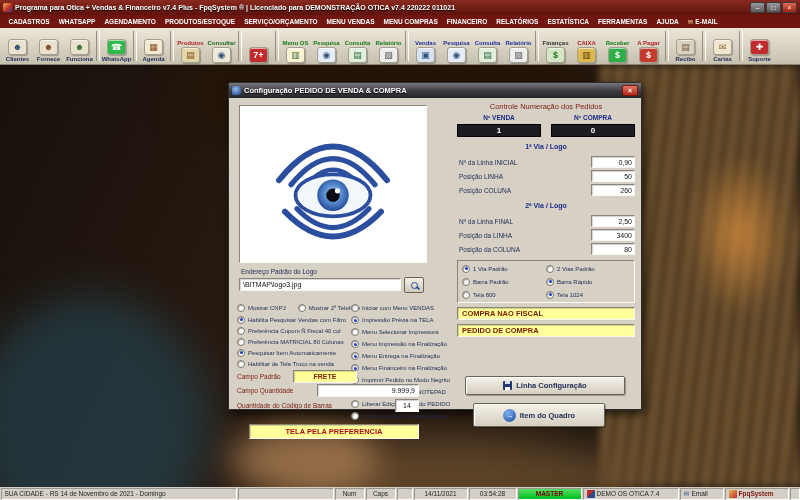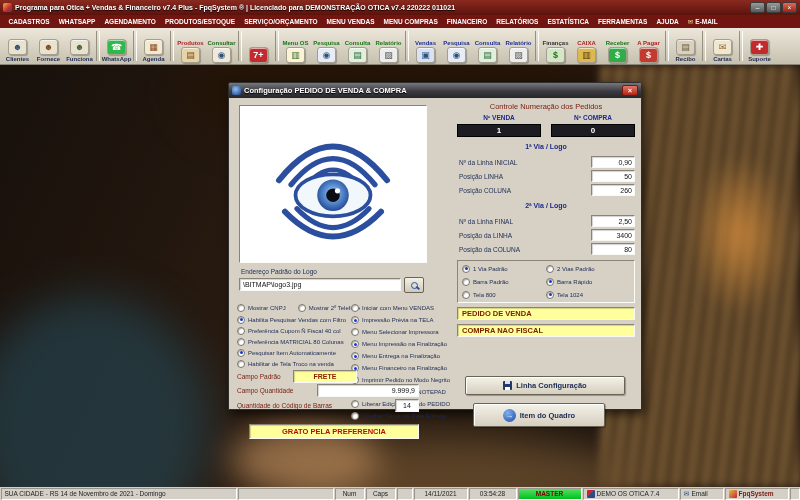--- a/index.html
+++ b/index.html
@@ -483,21 +483,21 @@
 
     <div class="lbl maroon" style="left:8px;top:290px">Campo Padrão</div>
     <div class="tfield yellow" style="left:64px;top:287px;width:64px;height:13px;justify-content:center">FRETE</div>
 
     <div class="lbl maroon" style="left:8px;top:304px">Campo Quantidade</div>
     <div class="tfield" style="left:88px;top:301px;width:102px;height:13px;justify-content:flex-end">9.999,9</div>
 
     <div class="lbl maroon" style="left:8px;top:319px">Quantidade do Código de Barras</div>
     <div class="tfield" style="left:166px;top:316px;width:24px;height:13px;justify-content:center">14</div>
 
-    <div class="tfield yellow" style="left:20px;top:341px;width:170px;height:15px;justify-content:center;font-size:7.5px;color:#b01010">GRATO PELA PREFERENCIA</div>
+    <div class="tfield yellow" style="left:20px;top:341px;width:170px;height:15px;justify-content:center;font-size:7.5px;color:#b01010">TELA PELA PREFERENCIA</div>
 
     <div class="lbl maroon" style="left:228px;top:19px;width:178px;text-align:center;font-size:7.5px">Controle Numeração dos Pedidos</div>
     <div class="lbl navy-b" style="left:228px;top:31px;width:84px;text-align:center">Nº VENDA</div>
     <div class="lbl navy-b" style="left:322px;top:31px;width:84px;text-align:center">Nº COMPRA</div>
     <div class="numfield" style="left:228px;top:41px;width:84px">1</div>
     <div class="numfield" style="left:322px;top:41px;width:84px">0</div>
 
     <div class="lbl navy-b" style="left:228px;top:60px;width:178px;text-align:center;font-size:7px">1ª Via / Logo</div>
     <div class="via-rows" style="left:230px;top:72px;width:176px">
 
@@ -564,25 +564,25 @@
         </div>
 
         <div class="chk-row">
           <span class="chk on"></span>
           <span class="chk-label">Tela 1024</span>
         </div>
       </div>
 
     <div class="order-fields">
 
-        <div class="order-field">PEDIDO DE VENDA</div>
 
 
         <div class="order-field">COMPRA NAO FISCAL</div>
 
+        <div class="order-field">PEDIDO DE COMPRA</div>
       </div>
 
     <div class="btn" style="left:236px;top:293px;width:160px;height:19px">
       <span class="disk"></span>
       <span>Linha Configuração</span>
     </div>
     <div class="btn" style="left:244px;top:320px;width:132px;height:24px">
       <span class="exit-ic">→</span>
       <span>Item do Quadro</span>
     </div>

